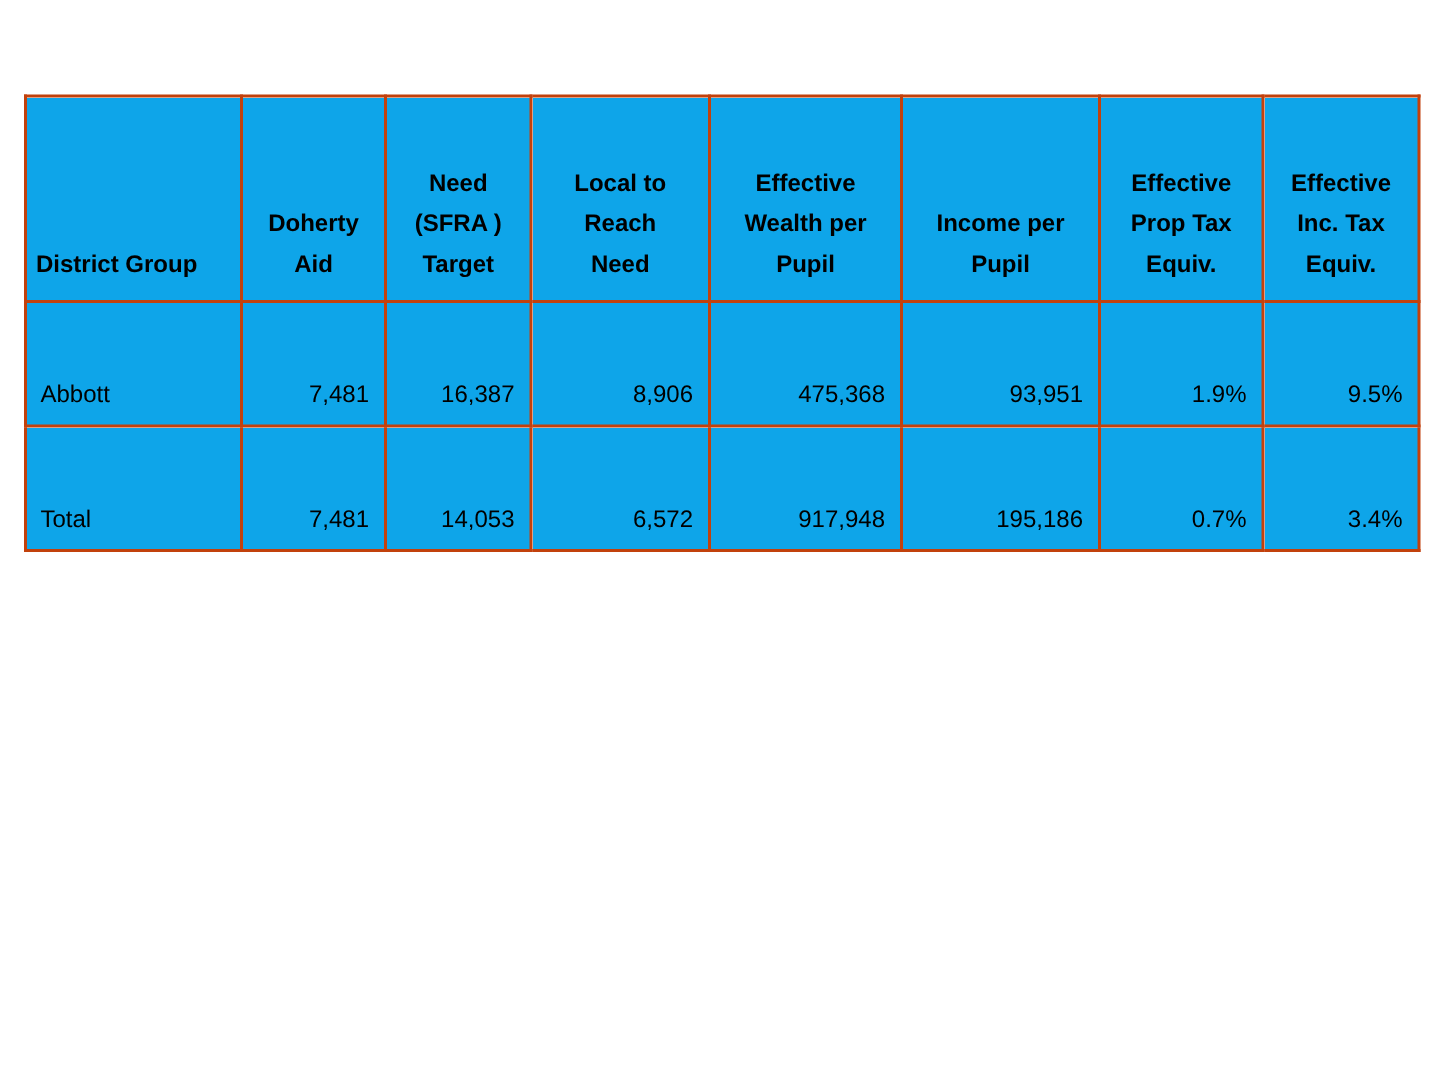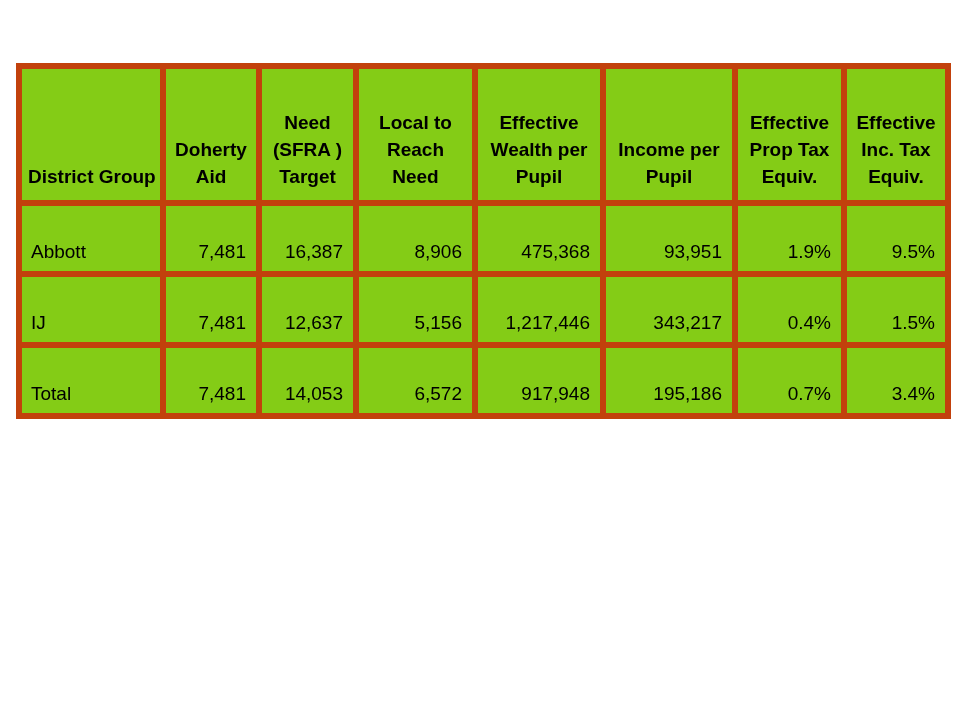--- a/index.html
+++ b/index.html
@@ -19,43 +19,43 @@
   table.data-table {
     position: absolute;
     left: 16px;
     top: 63px;
     width: 929px;
     border-collapse: collapse;
     table-layout: fixed;
   }
   .data-table th,
   .data-table td {
-    border: 6px solid #c2410c;
+    border: 2px solid #c2410c;
     box-sizing: border-box;
     vertical-align: bottom;
-    font-size: 19px;
+    font-size: 16px;
     overflow: hidden;
-    background: #84cc16;
+    background: #0ea5e9;
   }
   .data-table th {
     font-weight: bold;
     text-align: center;
     height: 137px;
     padding: 0 2px 10px 2px;
     line-height: 27px;
     white-space: pre-line; 
   }
   .data-table th.col-district {
     text-align: left;
     padding-left: 6px;
   }
   .data-table td {
     font-weight: normal;
     text-align: right;
-    height: 71px;
+    height: 83px;
     padding: 0 10px 10px 2px;
     line-height: 19px;
   }
   .data-table td.row-label-cell {
     text-align: left;
     padding-left: 9px;
     padding-right: 2px;
   }
 </style>
 </head>
@@ -102,30 +102,20 @@
         <td class="row-label-cell">Abbott</td>
         <td>7,481</td>
         <td>16,387</td>
         <td>8,906</td>
         <td>475,368</td>
         <td>93,951</td>
         <td>1.9%</td>
         <td>9.5%</td>
       </tr>
       <tr>
-        <td class="row-label-cell">IJ</td>
-        <td>7,481</td>
-        <td>12,637</td>
-        <td>5,156</td>
-        <td>1,217,446</td>
-        <td>343,217</td>
-        <td>0.4%</td>
-        <td>1.5%</td>
-      </tr>
-      <tr>
         <td class="row-label-cell">Total</td>
         <td>7,481</td>
         <td>14,053</td>
         <td>6,572</td>
         <td>917,948</td>
         <td>195,186</td>
         <td>0.7%</td>
         <td>3.4%</td>
       </tr>
     </tbody>

